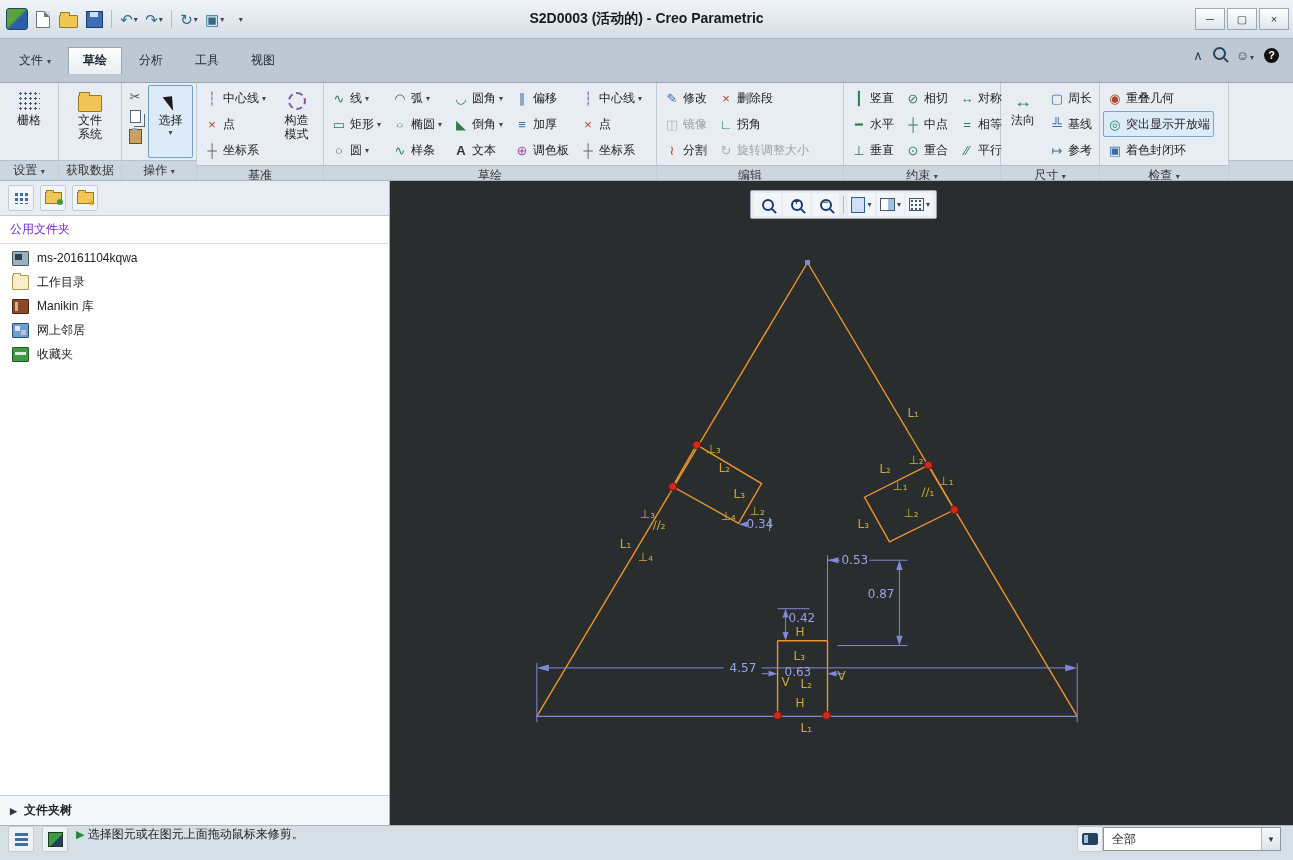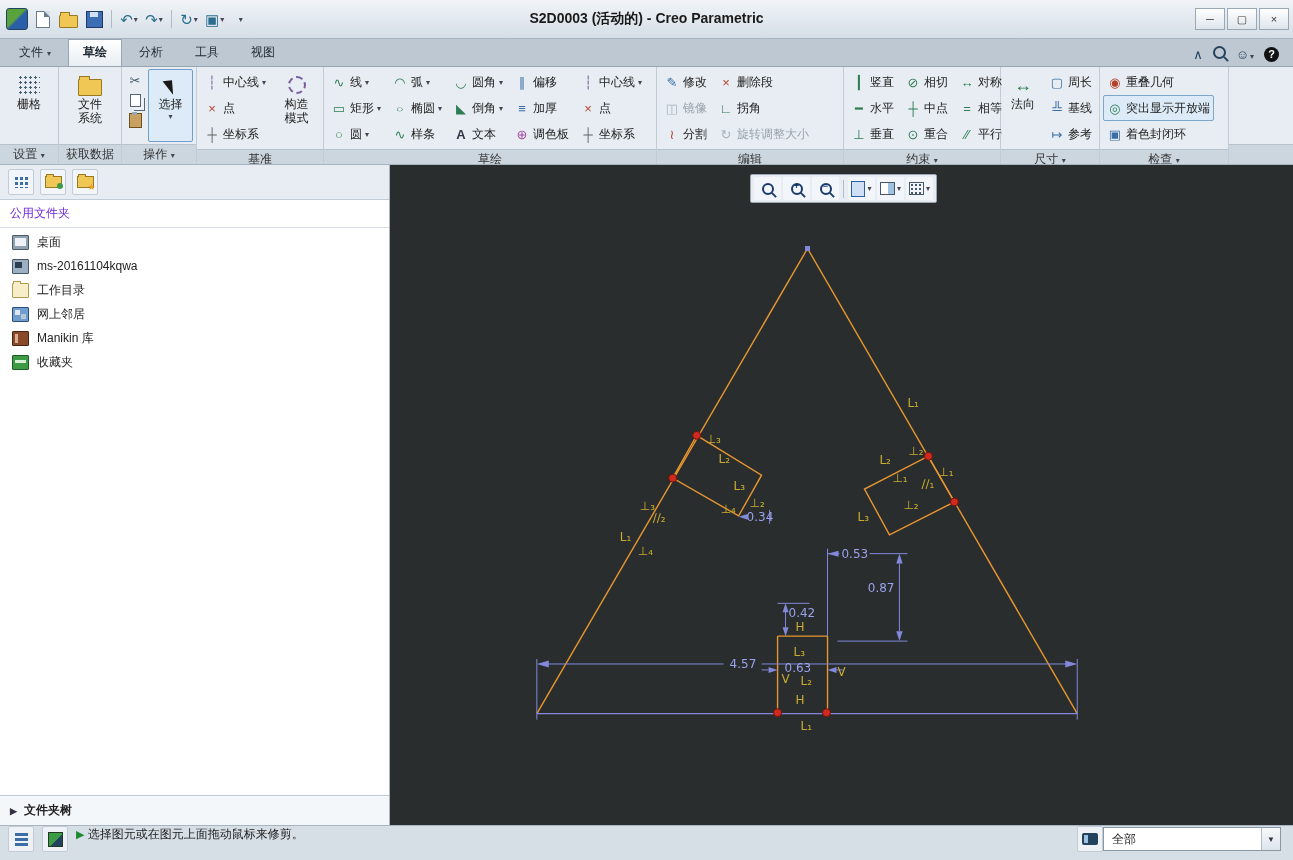--- a/index.html
+++ b/index.html
@@ -22,21 +22,21 @@
   .i-open{width:17px;height:11px;background:#f0c654;border:1px solid #9a7a20;position:relative;margin-top:4px;border-radius:1px}
   .i-open::before{content:"";position:absolute;top:-4px;left:0;width:8px;height:3px;background:#f0c654;border:1px solid #9a7a20;border-bottom:none}
   .i-save{width:15px;height:15px;background:#3d6db5;border:1px solid #1d3a66;position:relative}
   .i-save::before{content:"";position:absolute;left:3px;top:0;width:8px;height:5px;background:#cfe0f5}
   .wtitle{position:absolute;left:0;right:0;text-align:center;font-weight:bold;font-size:14px;color:#1a1a1a}
   .winctl{margin-left:auto;display:flex;z-index:2;padding-right:4px}
   .wbtn{width:28px;height:20px;display:flex;align-items:center;justify-content:center;
         border:1px solid #9aa8b4;background:linear-gradient(#fff,#dde5ec);margin-left:2px;font-size:11px;color:#333}
 
   
-  .tabrow{height:27px;flex:none;background:#bdc8d2;display:flex;align-items:flex-end;padding:0 4px;border-bottom:1px solid #98a6b2}
+  .tabrow{height:27px;flex:none;background:#bdc8d2;display:flex;align-items:flex-start;padding:8px 4px;border-bottom:1px solid #98a6b2}
   .tab{padding:4px 14px 5px;margin-right:2px;color:#1d2833;border:1px solid transparent;border-bottom:none}
   .tab .mini-arrow{margin-left:4px}
   .tab.active{background:linear-gradient(#ffffff,#e9eef3);border-color:#98a6b2;font-weight:bold}
   .tabrow-right{margin-left:auto;display:flex;align-items:center;gap:10px;padding:0 10px 4px 0}
   .tr-ic{font-size:13px;color:#23425e}
   .mag{width:9px;height:9px;border:2px solid #23425e;border-radius:50%;position:relative;display:inline-block}
   .mag::after{content:"";position:absolute;width:6px;height:2px;background:#23425e;right:-5px;bottom:-3px;transform:rotate(45deg)}
   .help-ic{width:15px;height:15px;border-radius:50%;background:#111;color:#fff;display:flex;align-items:center;justify-content:center;font-weight:bold;font-size:11px}
 
   
@@ -532,38 +532,34 @@
       <span class="stb">
           <span class="st-folder green"></span>
         </span>
       <span class="stb">
           <span class="st-folder star"></span>
         </span>
     </div>
     <div class="side-header">公用文件夹</div>
     <div class="tree">
         <div class="tree-item">
-          <span class="fi fi-desktop"></span>
-          <span>桌面</span>
-        </div>
-        <div class="tree-item">
           <span class="fi fi-computer"></span>
           <span>ms-20161104kqwa</span>
         </div>
         <div class="tree-item">
           <span class="fi fi-working-directory"></span>
           <span>工作目录</span>
         </div>
         <div class="tree-item">
+          <span class="fi fi-manikin-library"></span>
+          <span>Manikin 库</span>
+        </div>
+        <div class="tree-item">
           <span class="fi fi-network"></span>
           <span>网上邻居</span>
-        </div>
-        <div class="tree-item">
-          <span class="fi fi-manikin-library"></span>
-          <span>Manikin 库</span>
         </div>
         <div class="tree-item">
           <span class="fi fi-favorites"></span>
           <span>收藏夹</span>
         </div>
       </div>
     <div class="side-footer">
       <span class="tri-right">▶</span>
       <span>文件夹树</span>
     </div>

